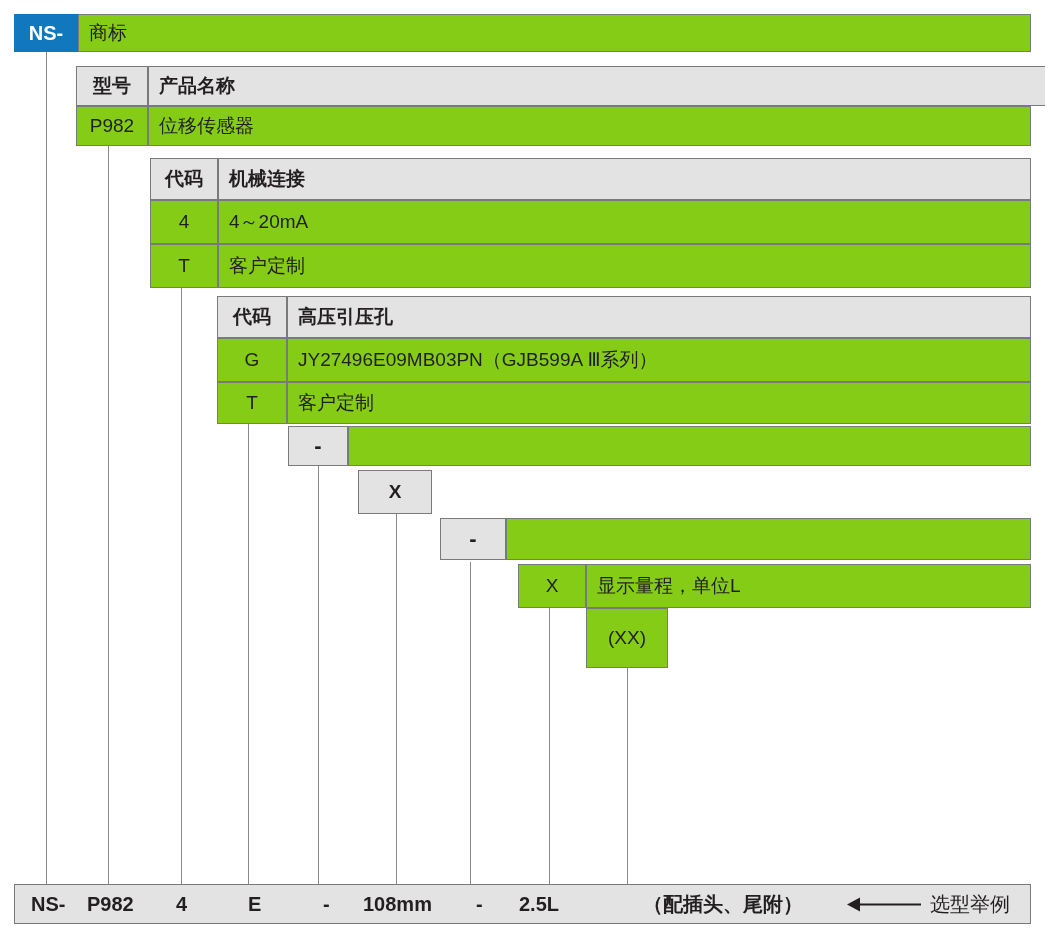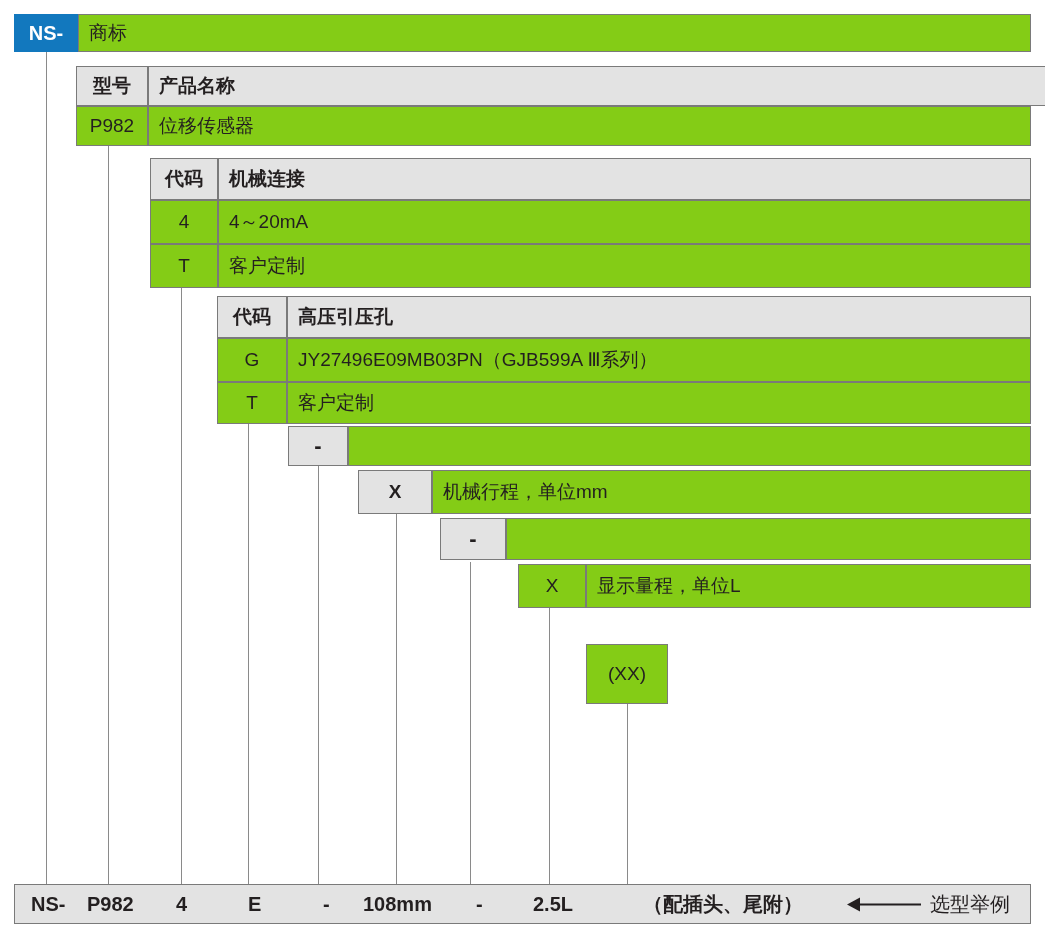--- a/index.html
+++ b/index.html
@@ -162,46 +162,45 @@
     <div class="cell" style="flex:1;">客户定制</div>
   </div>
 
   <div class="row" style="left:288px; top:426px; width:743px; height:40px;">
     <div class="cell head center" style="width:60px; font-size:22px;">-</div>
     <div class="cell" style="flex:1;"></div>
   </div>
 
   <div class="row" style="left:358px; top:470px; width:673px; height:44px;">
     <div class="cell head center" style="width:74px;">X</div>
-    <div class="cell" style="flex:1;">机械行程，单位mm</div>
   </div>
 
   <div class="row" style="left:440px; top:518px; width:591px; height:42px;">
     <div class="cell head center" style="width:66px; font-size:22px;">-</div>
     <div class="cell" style="flex:1;"></div>
   </div>
 
   <div class="row" style="left:518px; top:564px; width:513px; height:44px;">
     <div class="cell center" style="width:68px;">X</div>
     <div class="cell" style="flex:1;">显示量程，单位L</div>
   </div>
 
-  <div class="row" style="left:586px; top:644px; width:445px; height:60px;">
+  <div class="row" style="left:586px; top:608px; width:445px; height:60px;">
     <div class="cell center" style="width:82px;">(XX)</div>
   </div>
 
   <div id="example-bar">
     <span class="ex" style="left:16px;">NS-</span>
     <span class="ex" style="left:72px;">P982</span>
     <span class="ex" style="left:161px;">4</span>
     <span class="ex" style="left:233px;">E</span>
     <span class="ex" style="left:308px;">-</span>
     <span class="ex" style="left:348px;">108mm</span>
     <span class="ex" style="left:461px;">-</span>
-    <span class="ex" style="left:518px;">2.5L</span>
+    <span class="ex" style="left:504px;">2.5L</span>
     <span class="ex" style="left:588px;margin-left:40px;">（配插头、尾附）</span>
     <span class="arrow-wrap" style="left:832px;">
       <span class="arrow-head"></span>
       <span class="arrow-line"></span>
       <span class="ex-note">选型举例</span>
     </span>
   </div>
 
 </div>
 

